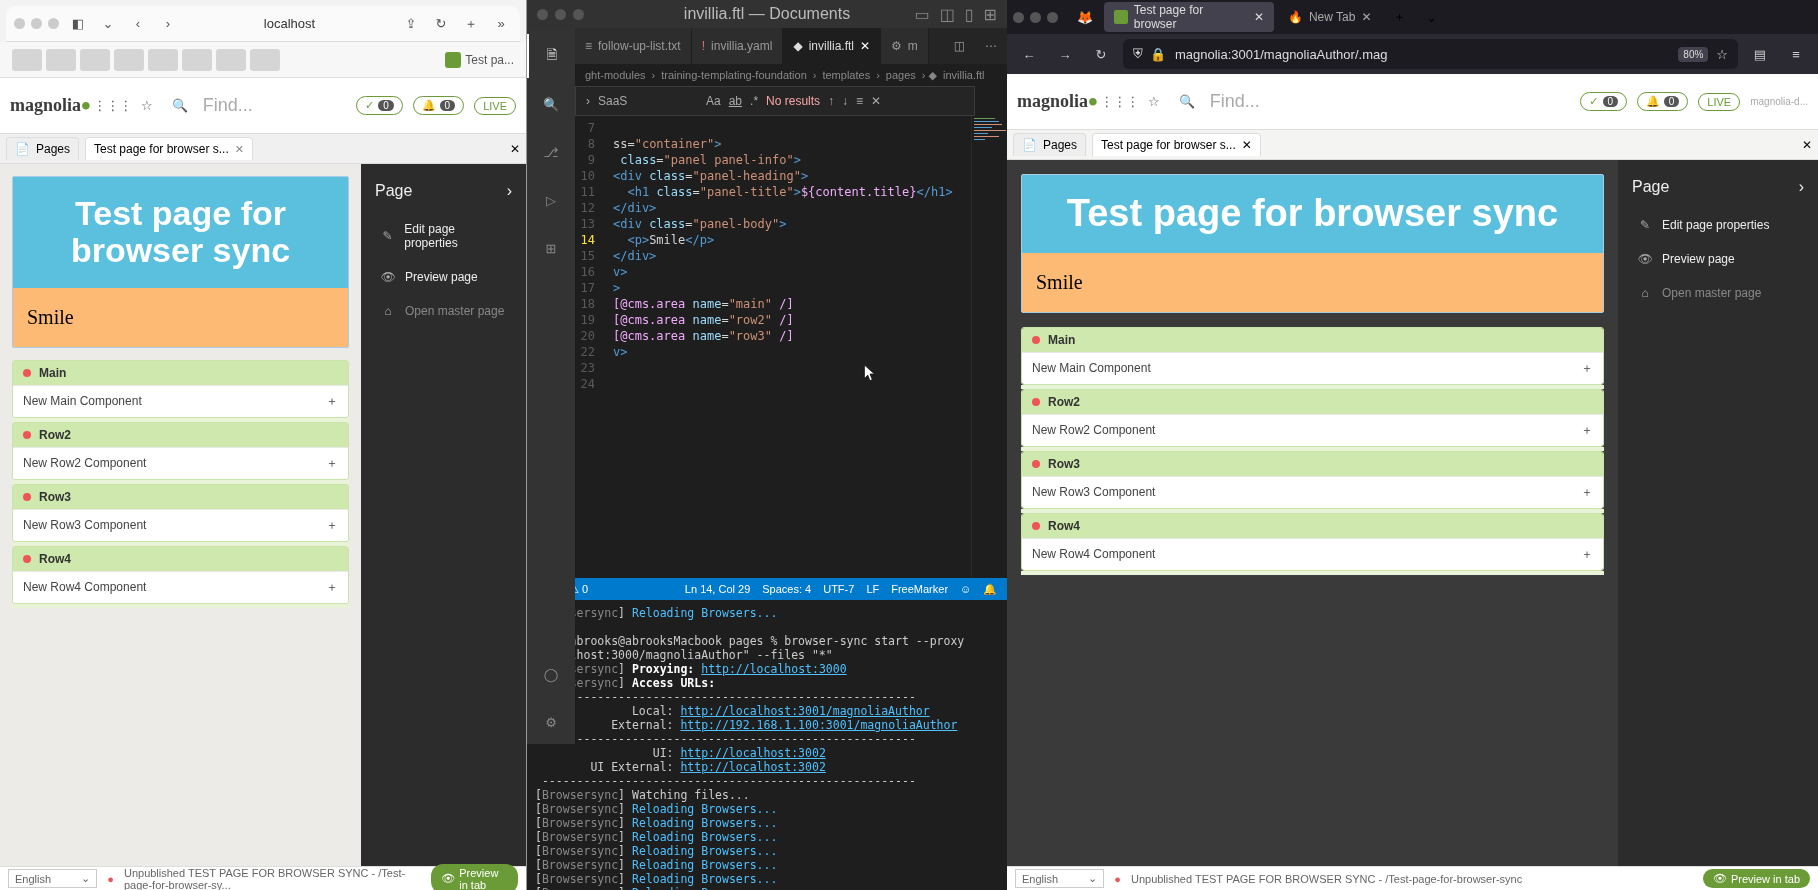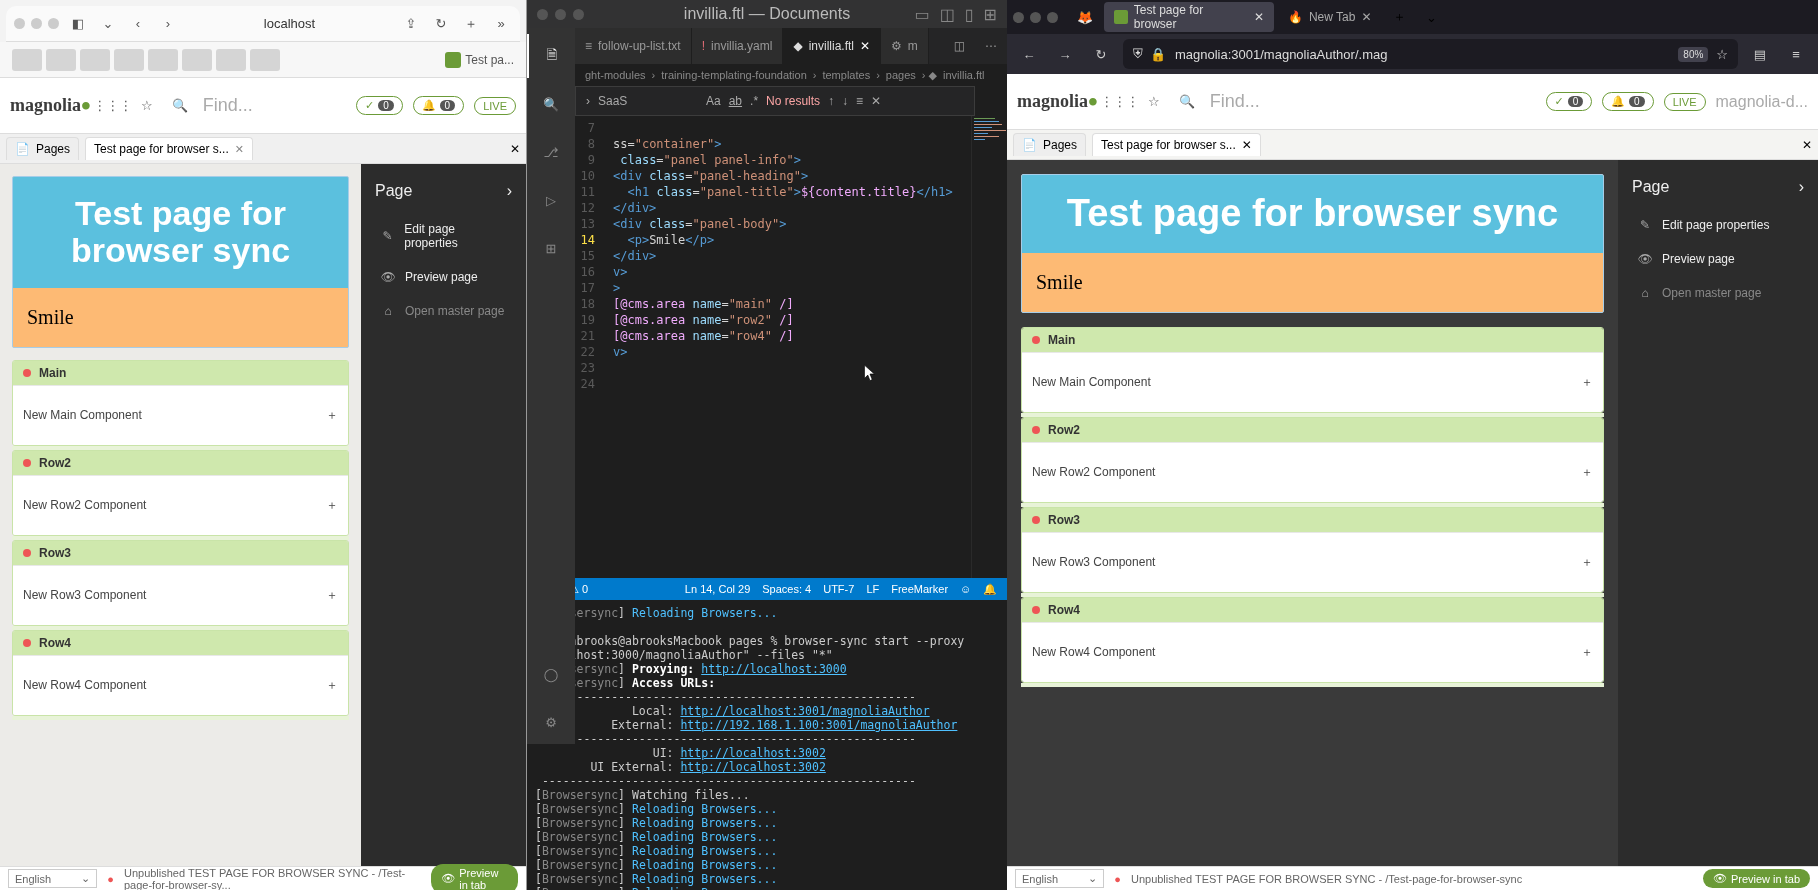--- a/index.html
+++ b/index.html
@@ -39,21 +39,21 @@
 
   .magnolia-body { flex:1; display:flex; background:#ecebe8; overflow:hidden;}
   .mgnl-main { flex:1; padding:12px; display:flex;flex-direction:column;gap:12px; overflow:auto;}
   .panel-card{ background:#fdba74; border-radius:2px; border:1px solid #a6cde8; overflow:hidden;}
   .panel-hero { background:#5bc0de; color:#fff; text-align:center; padding:18px 10px; font-size:34px; font-weight:700; line-height:1.1;}
   .panel-body { padding:18px 14px; font-family:Georgia,serif; font-size:20px; }
 
   .area-block{ border:1px solid #c9e4a8; border-radius:3px; overflow:hidden; margin-bottom:0; }
   .area-head{ background:#cfe8ad; padding:5px 10px; display:flex;align-items:center;gap:8px; font-size:12px; color:#333; font-weight:600;}
   .area-head .dot-i{ width:8px;height:8px;border-radius:50%;background:#e55; }
-  .area-row{ background:#fff;padding:21px 10px; display:flex;align-items:center;justify-content:space-between;font-size:12px;color:#444;border-top:1px solid #e8e8e8;}
+  .area-row{ background:#fff;padding:7px 10px; display:flex;align-items:center;justify-content:space-between;font-size:12px;color:#444;border-top:1px solid #e8e8e8;}
   .area-sep{ height:4px;background:#e8f3d8; }
 
   .side-panel { width:165px; background:#2c2c2c; color:#eee; display:flex;flex-direction:column;padding:6px 0;}
   .side-panel.wide{ width:200px; }
   .side-title{ font-size:16px; padding:12px 14px; display:flex;justify-content:space-between;align-items:center;}
   .side-item{ display:flex;align-items:center;gap:10px; padding:8px 14px;font-size:12px;border-radius:4px; margin:2px 6px;}
   .side-item.dim{ color:#888; }
   .side-ico{ width:14px;height:14px;display:flex;align-items:center;justify-content:center;color:#aaa; }
 
   .statusbar-light{ height:24px;background:#fff;border-top:1px solid #ddd;display:flex;align-items:center;gap:10px;padding:0 8px;font-size:11px;color:#666;}
@@ -96,21 +96,21 @@
   .fx-tabs{ height:34px;background:#1c1b22;display:flex;align-items:center;padding:0 6px;gap:4px;}
   .fx-tabs .tl{width:11px;height:11px;border-radius:50%;background:#555;}
   .fx-tab{ height:30px;background:#42414d;border-radius:4px;display:flex;align-items:center;gap:6px;padding:0 10px;color:#ddd;font-size:12px;max-width:170px;overflow:hidden;}
   .fx-tab.inactive{background:transparent;color:#aaa;}
   .fx-tab .ico{width:14px;height:14px;background:#6b9b37;border-radius:2px;}
   .fx-toolbar{ height:40px;background:#2b2a33;display:flex;align-items:center;gap:8px;padding:0 8px;color:#ccc;}
   .fx-toolbar .addr{ flex:1;background:#1c1b22;border-radius:6px;height:30px;display:flex;align-items:center;padding:0 10px;color:#ddd;font-size:13px;gap:8px;}
   .fx-toolbar .addr .zoom{background:#42414d;padding:2px 5px;border-radius:4px;font-size:10px;}
   .fx-icon{ width:28px;height:28px;display:flex;align-items:center;justify-content:center;border-radius:4px;}
   .fx-content{ flex:1; display:flex; flex-direction:column; background:#fff;}
-  .mgnl-url-tag{ font-size:16px;color:#aaa;}
+  .mgnl-url-tag{ font-size:10px;color:#aaa;}
 
   .mgnl-tabs2{ height:30px;background:#f4f4f2;display:flex;align-items:center;padding:0 6px;gap:6px;font-size:12px;border-bottom:1px solid #ddd;}
   .mgnl-tabs2 .tab{padding:4px 8px;background:#fff;border:1px solid #ddd;border-bottom:none;border-radius:4px 4px 0 0;display:flex;align-items:center;gap:6px;}
   .mgnl-body2{ flex:1;display:flex;background:#3a3a3a;}
   .mgnl-main2{ flex:1;padding:14px;background:#3a3a3a;display:flex;flex-direction:column;gap:14px;overflow:auto;}
   
   .cursor{position:absolute;width:14px;height:20px;pointer-events:none;}
   .cursor svg{width:100%;height:100%;}
 
 </style>
@@ -381,22 +381,22 @@
       </div>
       <div class="vsc-ln">
         <span class="gutter">18</span>
         <span class="code"><span class="t-dir">[@cms.area</span> <span class="t-attr">name</span>=<span class="t-str">"main"</span> <span class="t-dir">/]</span></span>
       </div>
       <div class="vsc-ln">
         <span class="gutter">19</span>
         <span class="code"><span class="t-dir">[@cms.area</span> <span class="t-attr">name</span>=<span class="t-str">"row2"</span> <span class="t-dir">/]</span></span>
       </div>
       <div class="vsc-ln">
-        <span class="gutter">21</span>
-        <span class="code"><span class="t-dir">[@cms.area</span> <span class="t-attr">name</span>=<span class="t-str">"row4"</span> <span class="t-dir">/]</span></span>
+        <span class="gutter">20</span>
+        <span class="code"><span class="t-dir">[@cms.area</span> <span class="t-attr">name</span>=<span class="t-str">"row3"</span> <span class="t-dir">/]</span></span>
       </div>
       <div class="vsc-ln">
         <span class="gutter">22</span>
         <span class="code"><span class="t-tag">v&gt;</span></span>
       </div>
       <div class="vsc-ln">
         <span class="gutter">23</span>
         <span class="code"></span>
       </div>
       <div class="vsc-ln">

